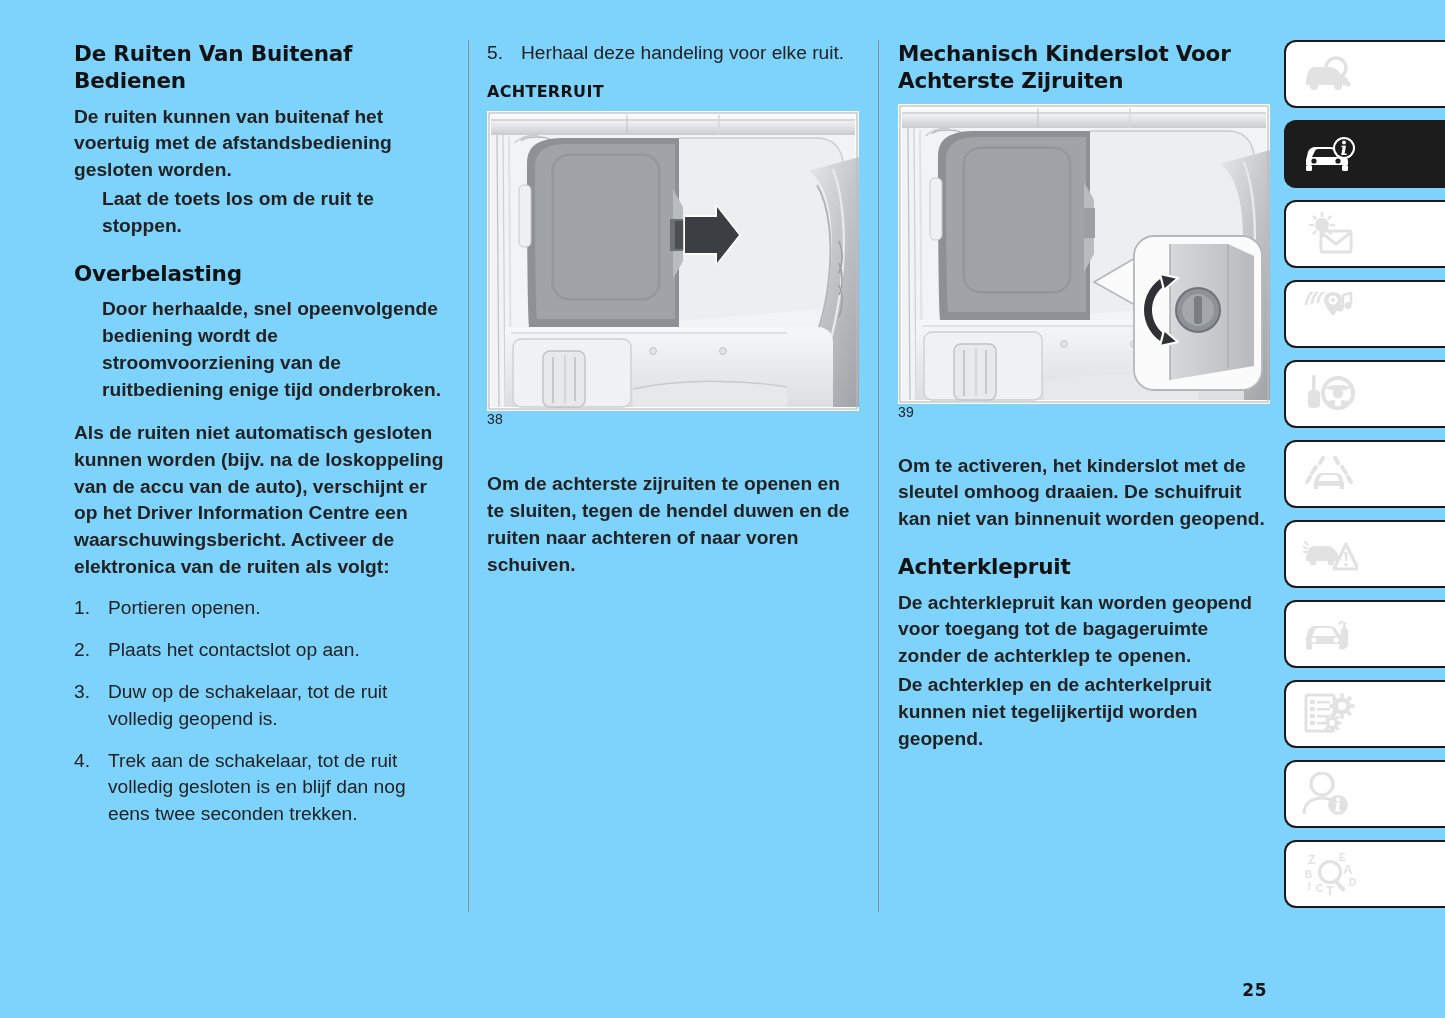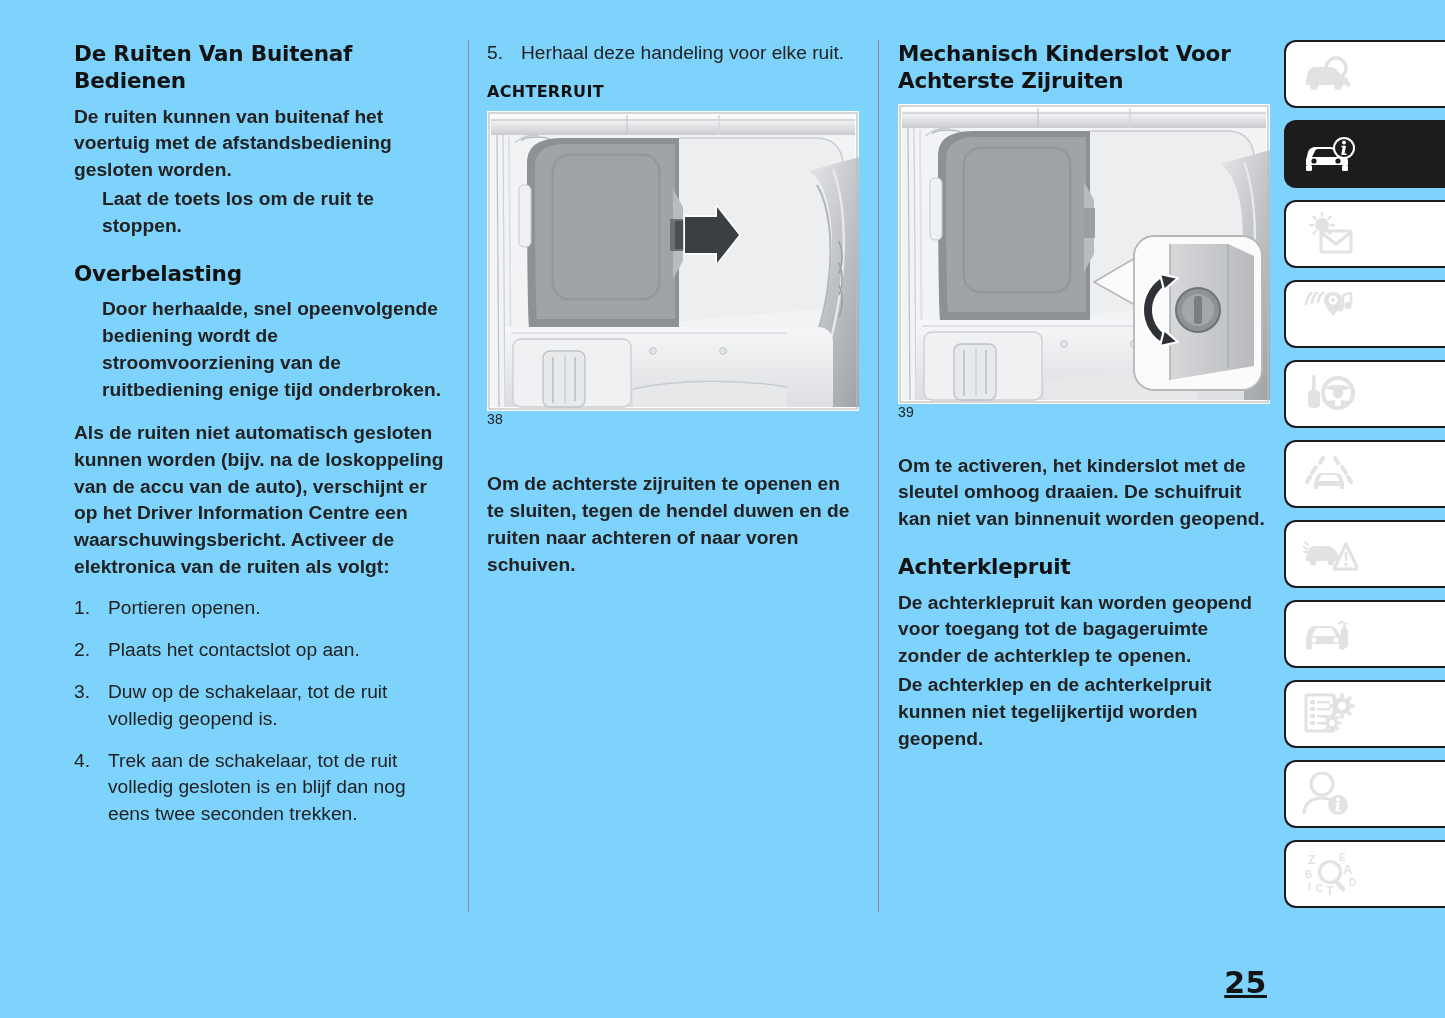--- a/index.html
+++ b/index.html
@@ -135,24 +135,23 @@
   .tab .ic-dim { fill: #e2e2e2; }
   .tab.active .ic-on { fill: #ffffff; }
 
   
   .pageno {
     position: absolute;
     right: 178px;
     bottom: 18px;
     font-family: "DejaVu Sans", sans-serif;
     font-weight: 700;
-    font-size: 30px;
+    font-size: 17px;
     color: #141414;
     letter-spacing: 0.5px;
-    text-decoration: underline;
   }
 </style>
 </head>
 <body>
 
 <div class="page">
 
   <div class="divider" id="div1"></div>
   <div class="divider" id="div2"></div>
 

